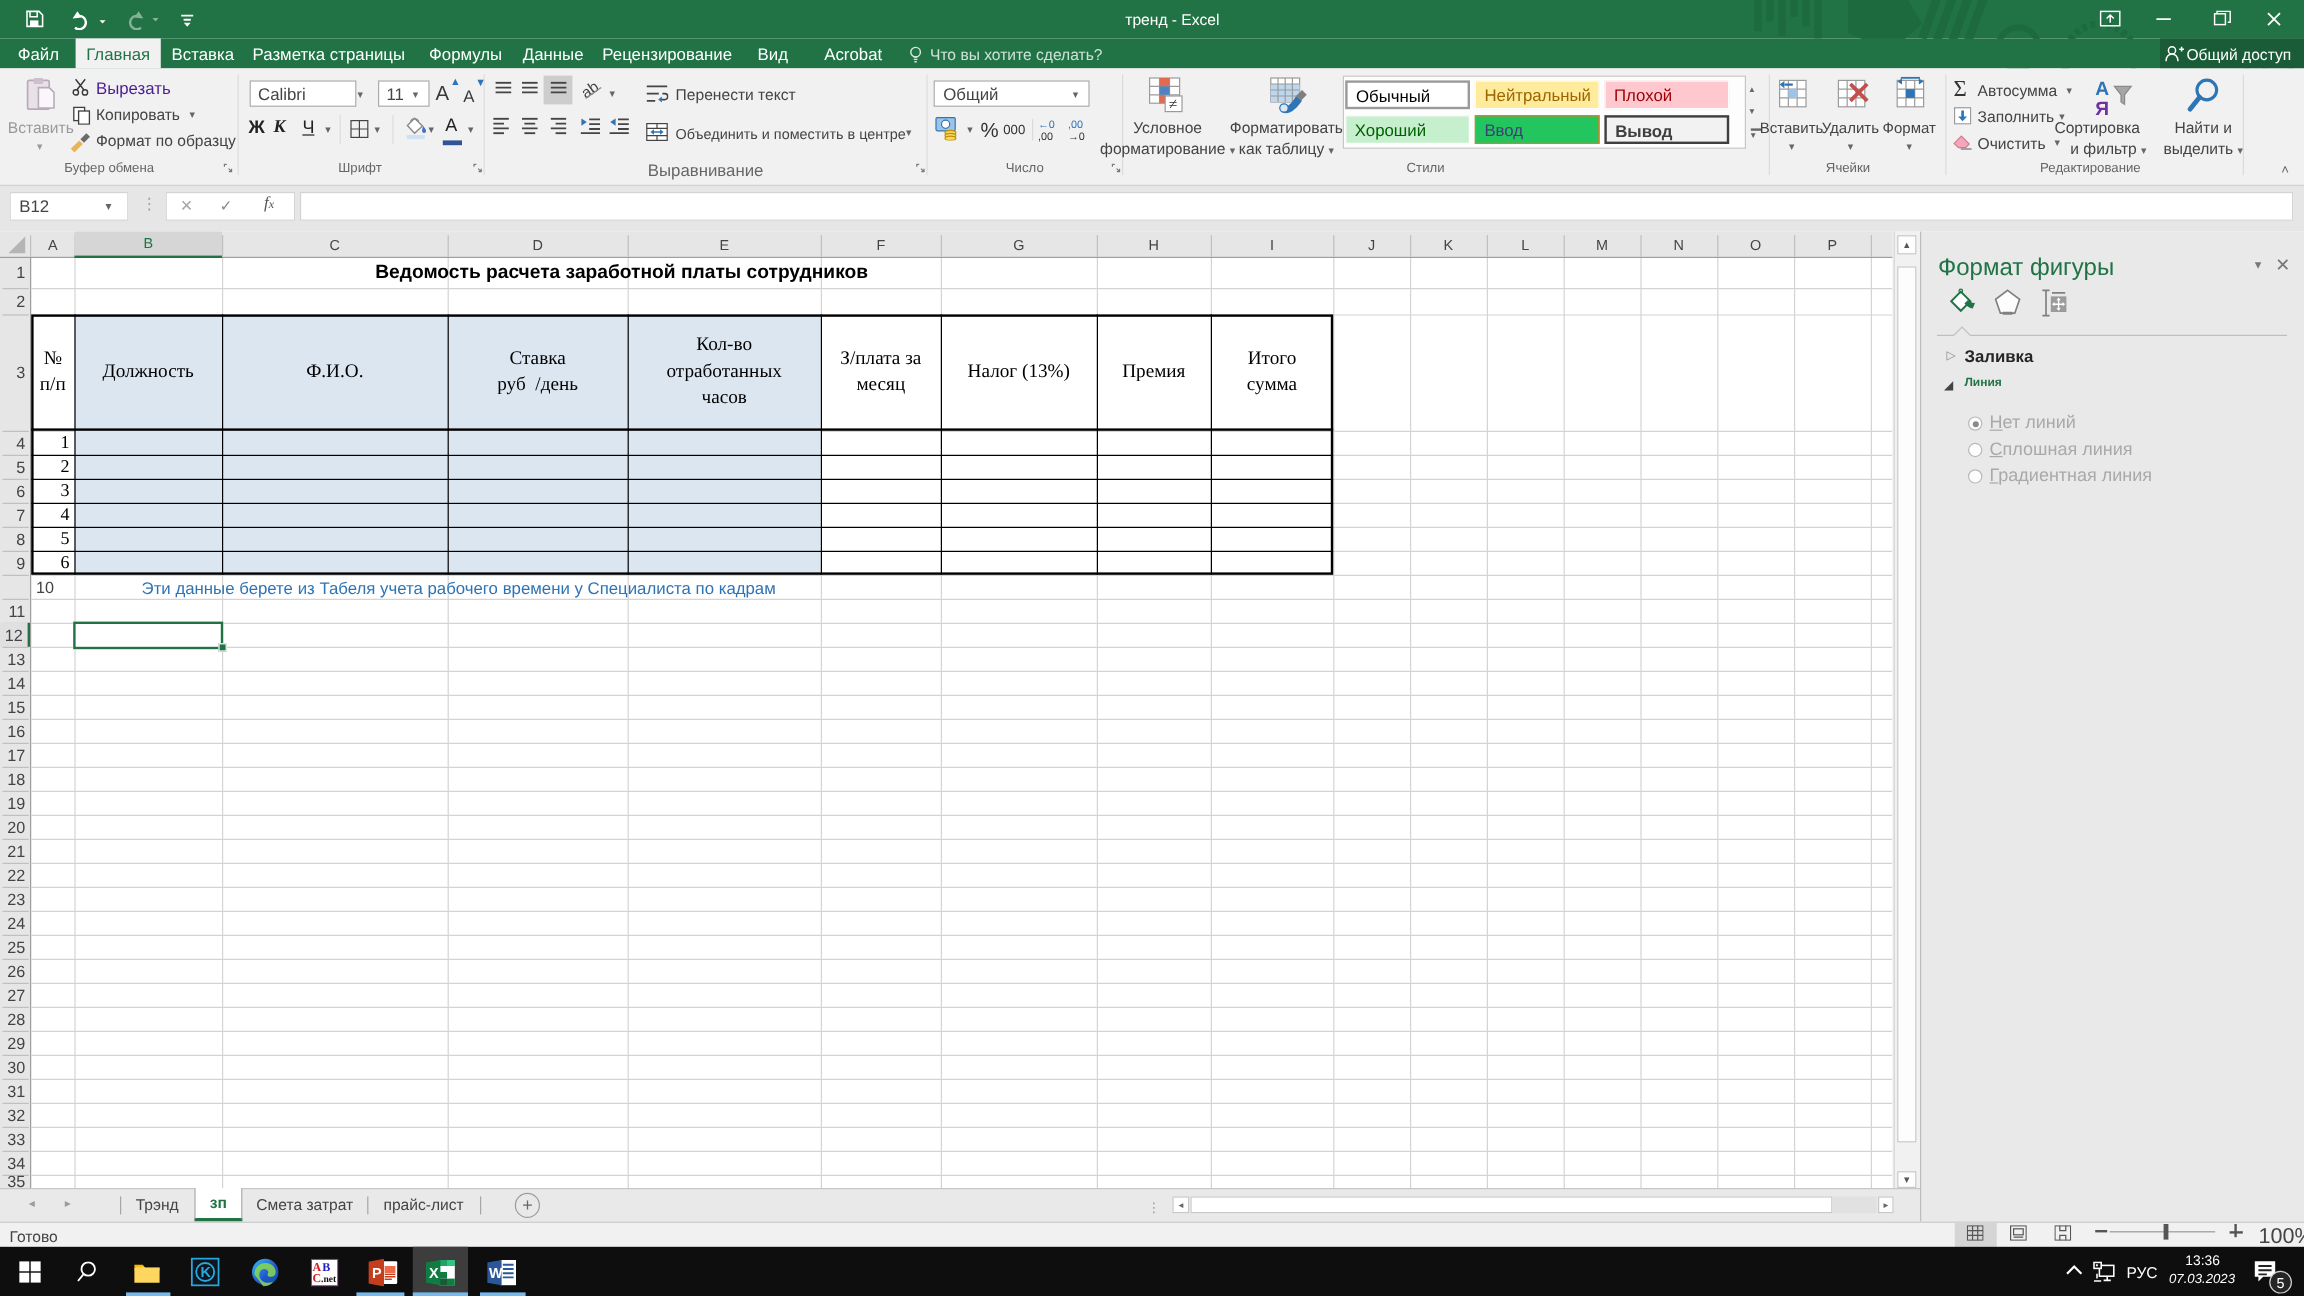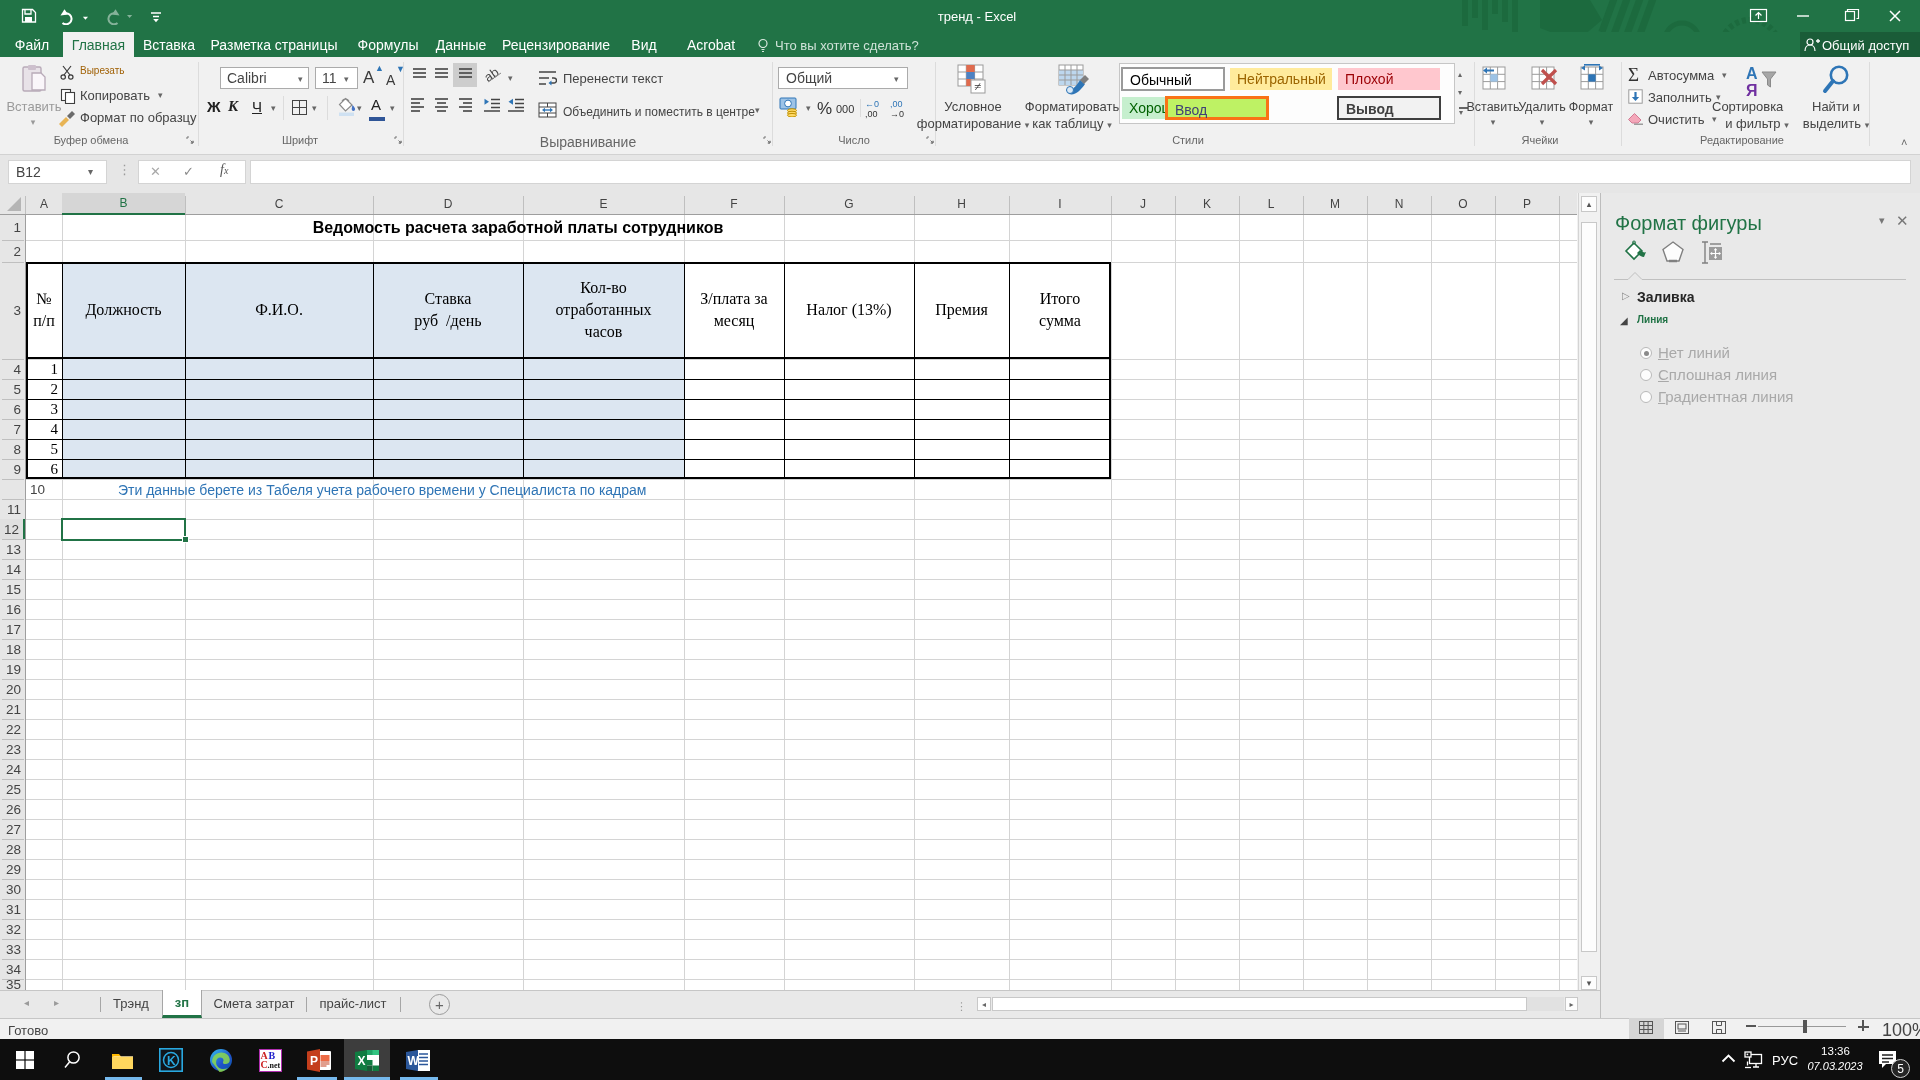--- a/index.html
+++ b/index.html
@@ -128,35 +128,35 @@
 </svg>
 <div class="abs" style="left:0;top:99px;width:68px;text-align:center;color:#9a9a9a;font-size:13px;">Вставить</div>
 <div class="abs" style="left:26px;top:117px;width:14px;color:#9a9a9a;font-size:9px;text-align:center;">▾</div>
 <svg class="abs" style="left:60px;top:65px" width="16" height="15" viewBox="0 0 16 15">
 <g stroke="#3a3a3a" stroke-width="1.2" fill="none">
       <path d="M3 1 l7 9 M11 1 l-7 9"></path>
       <circle cx="3.2" cy="12" r="2.2"></circle>
       <circle cx="10.8" cy="12" r="2.2"></circle>
     </g>
   </svg>
-<div class="abs" style="left:80px;top:65px;color:#a16207;font-size:10px;">Вырезать</div>
+<div class="abs" style="left:80px;top:65px;color:#4c1d95;font-size:14px;">Вырезать</div>
 <svg class="abs" style="left:60px;top:88px" width="16" height="16" viewBox="0 0 16 16">
 <g fill="#fff" stroke="#3f3f3f" stroke-width="1.1">
       <rect x="1.5" y="1.5" width="9" height="11"></rect>
       <rect x="5.5" y="4.5" width="9" height="11"></rect>
     </g>
   </svg>
 <div class="abs" style="left:80px;top:88px;color:#444;font-size:13px;">Копировать</div>
 <div class="abs" style="left:158px;top:90px;color:#666;font-size:9px;">▾</div>
 <svg class="abs" style="left:58px;top:110px" width="18" height="18" viewBox="0 0 18 18">
 <path d="M1 14 l7-7 3 3 -7 7 z" fill="#e8b455"></path>
     <path d="M9 6 l5-5 3 3 -5 5 z" fill="#6b6b6b"></path>
   </svg>
 <div class="abs" style="left:80px;top:110px;color:#444;font-size:13px;">Формат по образцу</div>
-<div class="abs" style="left:220px;top:67px;width:89px;height:22px;background:#fff;border:1px solid #ababab;color:#444;font-size:14px;padding:2px 0 0 6px;">Calibri</div>
+<div class="abs" style="left:208px;top:67px;width:89px;height:22px;background:#fff;border:1px solid #ababab;color:#444;font-size:14px;padding:2px 0 0 6px;">Calibri</div>
 <div class="abs" style="left:298px;top:74px;color:#666;font-size:9px;">▾</div>
 <div class="abs" style="left:315px;top:67px;width:43px;height:22px;background:#fff;border:1px solid #ababab;color:#444;font-size:14px;padding:2px 0 0 6px;">11</div>
 <div class="abs" style="left:344px;top:74px;color:#666;font-size:9px;">▾</div>
 <div class="abs" style="left:363px;top:68px;color:#3a3a3a;font-size:17px;">А</div>
 <div class="abs" style="left:375px;top:63px;color:#2e75b6;font-size:9px;">▲</div>
 <div class="abs" style="left:386px;top:72px;color:#3a3a3a;font-size:14px;">А</div>
 <div class="abs" style="left:396px;top:64px;color:#2e75b6;font-size:9px;">▼</div>
 <div class="abs" style="left:207px;top:98px;color:#222;font-size:15px;font-weight:bold;">Ж</div>
 <div class="abs" style="left:228px;top:98px;color:#222;font-size:15px;font-style:italic;font-family:'Liberation Serif',serif;font-weight:bold;">К</div>
 <div class="abs" style="left:252px;top:98px;color:#222;font-size:15px;text-decoration:underline;">Ч</div>
@@ -312,21 +312,21 @@
 <circle cx="12" cy="26" r="3.5" fill="#dae9f6" stroke="#2e75b6"></circle>
 <path d="M22 16 l5-5 4 4 -5 5z" fill="#7f7f7f"></path>
   </svg>
 <div class="abs" style="left:1009px;top:99px;width:126px;text-align:center;color:#444;font-size:13px;">Форматировать</div>
 <div class="abs" style="left:1009px;top:116px;width:126px;text-align:center;color:#444;font-size:13px;">как таблицу <span style="font-size:9px;color:#666">▾</span></div>
 <div class="abs" style="left:1119px;top:63px;width:336px;height:61px;background:#fdfdfd;border:1px solid #c6c6c6;"></div>
 <div class="abs" style="left:1121px;top:67px;width:104px;height:24px;background:#fff;color:#000;border:2px solid #9a9a9a;font-weight:normal;font-size:14px;padding:3px 0 0 7px;">Обычный</div>
 <div class="abs" style="left:1229px;top:67px;width:104px;height:24px;background:#ffeb9c;color:#9c6500;border:1px solid #fdfdfd;font-weight:normal;font-size:14px;padding:3px 0 0 7px;">Нейтральный</div>
 <div class="abs" style="left:1337px;top:67px;width:104px;height:24px;background:#ffc7ce;color:#9c0006;border:1px solid #fdfdfd;font-weight:normal;font-size:14px;padding:3px 0 0 7px;">Плохой</div>
 <div class="abs" style="left:1121px;top:96px;width:104px;height:24px;background:#c6efce;color:#006100;border:1px solid #fdfdfd;font-weight:normal;font-size:14px;padding:3px 0 0 7px;">Хороший</div>
-<div class="abs" style="left:1165px;top:96px;width:104px;height:24px;background:#bef264;color:#3f3f76;border:3px solid #f97316;font-weight:normal;font-size:14px;padding:3px 0 0 7px;">Ввод</div>
+<div class="abs" style="left:1229px;top:96px;width:104px;height:24px;background:#22c55e;color:#3f3f76;border:1px solid #f97316;font-weight:normal;font-size:14px;padding:3px 0 0 7px;">Ввод</div>
 <div class="abs" style="left:1337px;top:96px;width:104px;height:24px;background:#f2f2f2;color:#3f3f3f;border:2px solid #3f3f3f;font-weight:bold;font-size:14px;padding:3px 0 0 7px;">Вывод</div>
 <div class="abs" style="left:1456px;top:66px;width:14px;height:56px;"></div>
 <div class="abs" style="left:1458px;top:70px;color:#666;font-size:8px;">▴</div>
 <div class="abs" style="left:1458px;top:88px;color:#666;font-size:8px;">▾</div>
 <div class="abs" style="left:1459px;top:107px;width:9px;height:1.5px;background:#666;"></div>
 <div class="abs" style="left:1459px;top:108px;color:#666;font-size:8px;">▾</div>
 <svg class="abs" style="left:1480px;top:64px" width="30" height="30" viewBox="0 0 30 30">
 <g fill="#fff" stroke="#9b9b9b">
       <rect x="3" y="3" width="22" height="22"></rect>
       <path d="M3 10.3 h22 M3 17.6 h22 M10.3 3 v22 M17.6 3 v22"></path>

